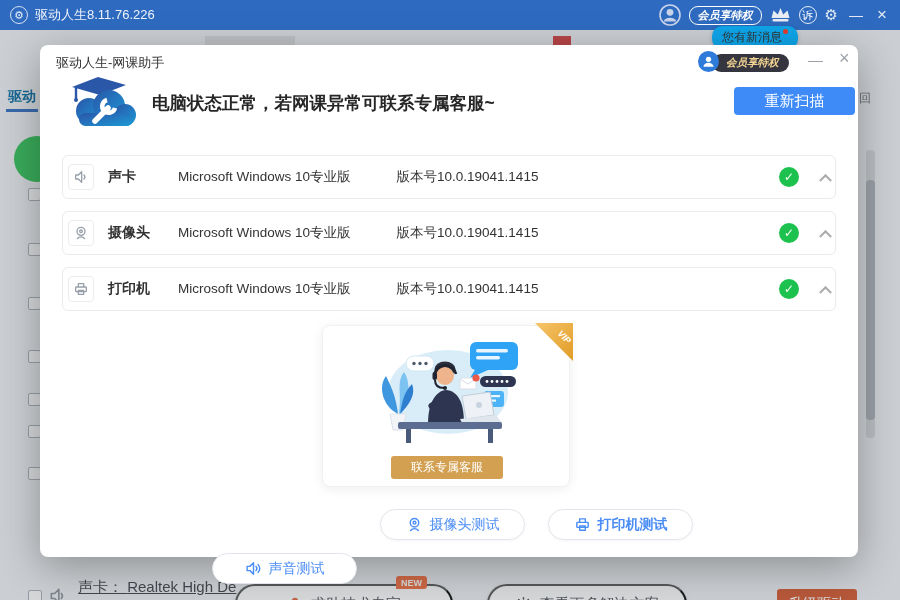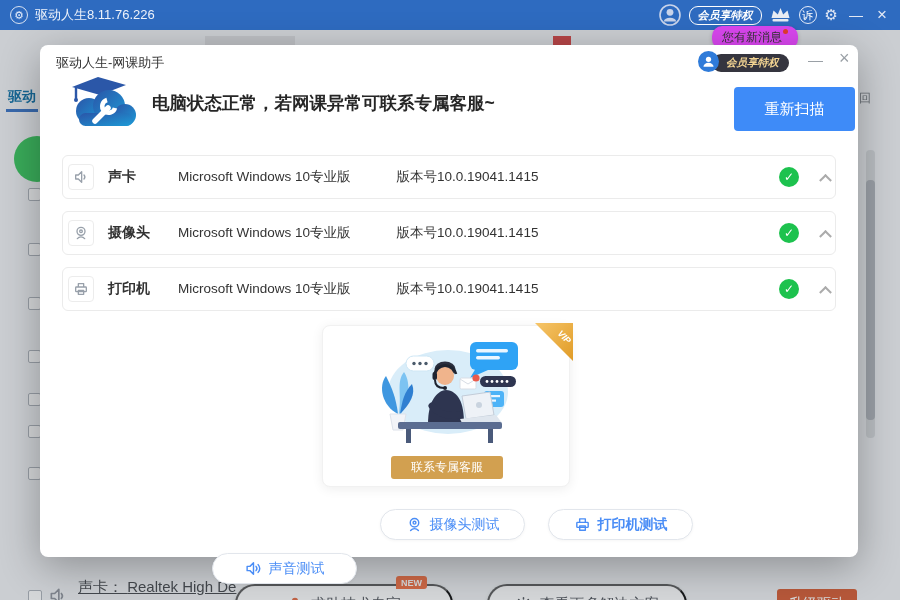--- a/index.html
+++ b/index.html
@@ -13,21 +13,21 @@
              display:flex; align-items:center; justify-content:center; font-size:11px; color:#e7eefb; }
   .app-title { margin-left:7px; font-size:13px; color:#eef3fb; }
   .tb-right { margin-left:auto; display:flex; align-items:center; gap:8px; padding-right:10px; }
   .tb-badge { border:1px solid #fff; border-radius:9px; padding:1px 8px; font-size:11px; font-weight:bold;
               font-style:italic; color:#fff; }
   .tb-circle { width:18px; height:18px; border:1.5px solid #e8eefb; border-radius:50%; font-size:11px;
                display:flex; align-items:center; justify-content:center; color:#fff; }
   .tb-glyph { font-size:15px; color:#e3e9f5; cursor:default; }
   .tb-min { font-size:14px; color:#e3e9f5; padding:0 3px; }
   .tb-close { font-size:17px; color:#e3e9f5; padding:0 3px; }
-  .tooltip { position:absolute; top:26px; left:712px; z-index:11; background:#d946ef; border-radius:10px;
+  .tooltip { position:absolute; top:26px; left:712px; z-index:11; background:#0ea5e9; border-radius:10px;
              padding:3px 10px; font-size:12px; color:#333; box-shadow:0 1px 4px rgba(0,0,0,.2); }
   .tooltip .dot { display:inline-block; width:5px; height:5px; background:#e23b2e; border-radius:50%;
                   vertical-align:top; margin-left:1px; }
 
   
   .app-bg { position:absolute; top:30px; left:0; width:900px; height:570px; z-index:1; background:#eef0f2; }
   .bg-tab { position:absolute; left:8px; top:58px; font-size:14px; font-weight:bold; color:#0369a1; }
   .bg-tab-bar { position:absolute; left:6px; top:79px; width:32px; height:3px; background:#2e6bc0; }
   .bg-green-circle { position:absolute; left:14px; top:106px; width:46px; height:46px; border-radius:50%;
                      background:#2fc053; }
@@ -62,21 +62,21 @@
   .m-title { position:absolute; left:16px; top:9px; font-size:13px; color:#333; }
   .m-avatar { position:absolute; left:658px; top:6px; width:21px; height:21px; border-radius:50%;
               background:#2f7bd9; display:flex; align-items:center; justify-content:center; z-index:2; }
   .m-badge { position:absolute; left:672px; top:9px; background:#35353f; color:#f3d492; font-size:10.5px;
              font-weight:bold; font-style:italic; padding:2px 10px 2px 14px; border-radius:9px; }
   .m-min { position:absolute; left:763px; top:4px; font-size:15px; color:#9aa0a6; padding:2px 5px; }
   .m-close { position:absolute; left:794px; top:3px; font-size:18px; color:#9aa0a6; padding:0 5px; }
 
   .m-headline { position:absolute; left:112px; top:46px; font-size:17.5px; font-weight:bold; color:#262626; }
   .m-logo { position:absolute; left:24px; top:28px; }
-  .rescan-btn { position:absolute; left:694px; top:42px; width:121px; height:44px; background:#3e8bf8;
+  .rescan-btn { position:absolute; left:694px; top:42px; width:121px; height:28px; background:#3e8bf8;
                 color:#fff; font-size:15px; border:none; border-radius:4px; display:flex;
                 align-items:center; justify-content:center; }
 
   .dev-row { position:absolute; left:22px; width:774px; height:44px; border:1px solid #ebebeb;
              border-radius:6px; display:flex; align-items:center; padding:0 5px; background:#fff; }
   .dev-row.r0 { top:110px; } .dev-row.r1 { top:166px; } .dev-row.r2 { top:222px; }
   .dev-icobox { width:26px; height:26px; border:1px solid #ececec; border-radius:4px; display:flex;
                 align-items:center; justify-content:center; color:#98a0aa; }
   .dev-name { margin-left:14px; font-size:14px; font-weight:bold; color:#333; width:52px; }
   .dev-model { margin-left:18px; font-size:13.5px; color:#333; }

